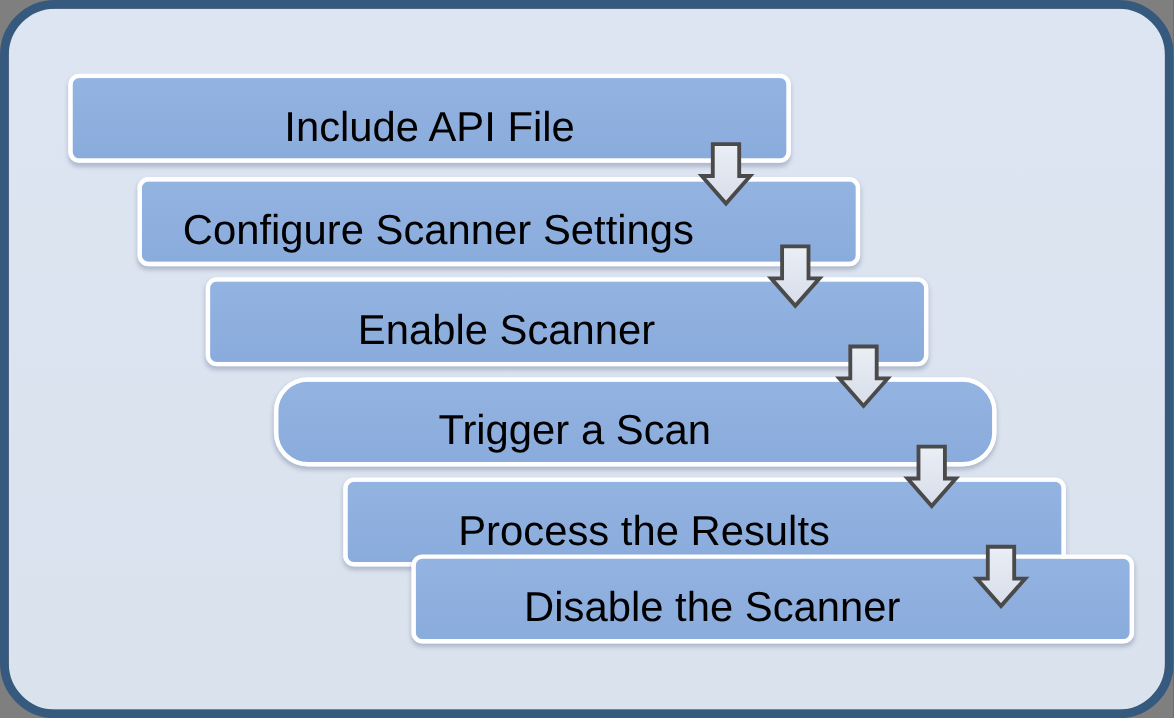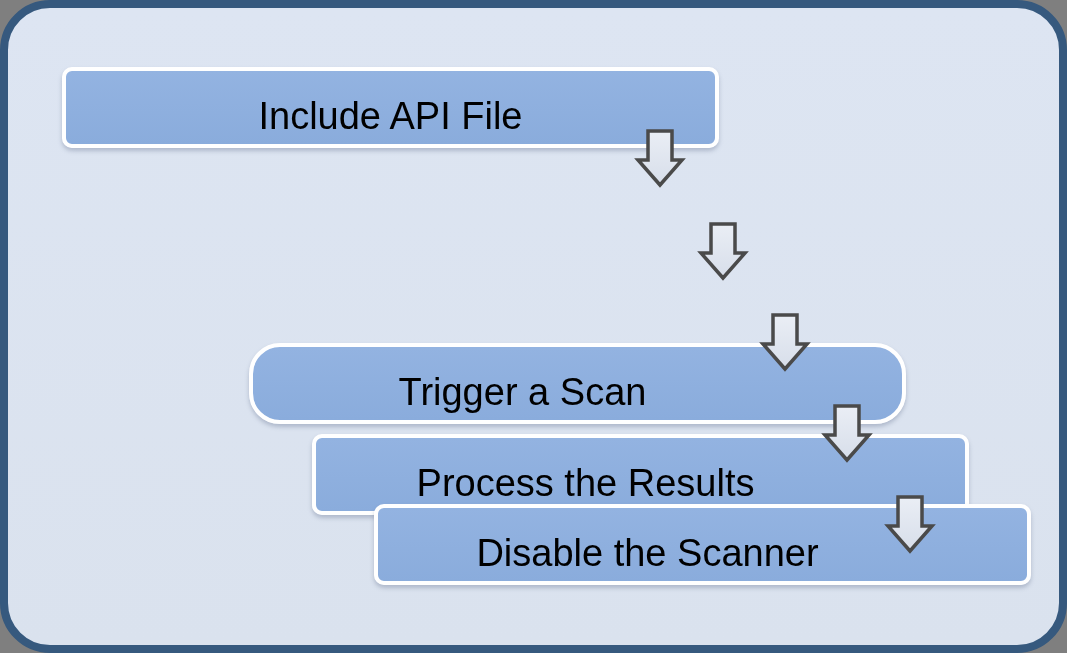--- a/index.html
+++ b/index.html
@@ -78,21 +78,27 @@
           <stop class="stop-top" offset="0"></stop>
           <stop class="stop-bottom" offset="1"></stop>
         </linearGradient>
       </defs>
     </svg>
 
     <div class="step" style="left:54px; top:59px;">
       <span class="step-label">Include API File</span>
     </div>
 
+    <div class="step shifted" style="left:117px; top:153px;">
+      <span class="step-label">Configure Scanner Settings</span>
+    </div>
 
+    <div class="step shifted" style="left:179px; top:244px;">
+      <span class="step-label">Enable Scanner</span>
+    </div>
 
     <div class="step shifted" style="left:241px; top:335px;border-radius:31px;">
       <span class="step-label">Trigger a Scan</span>
     </div>
 
     <div class="step shifted" style="left:304px; top:426px;">
       <span class="step-label">Process the Results</span>
     </div>
 
     <div class="step shifted" style="left:366px; top:496px;">

